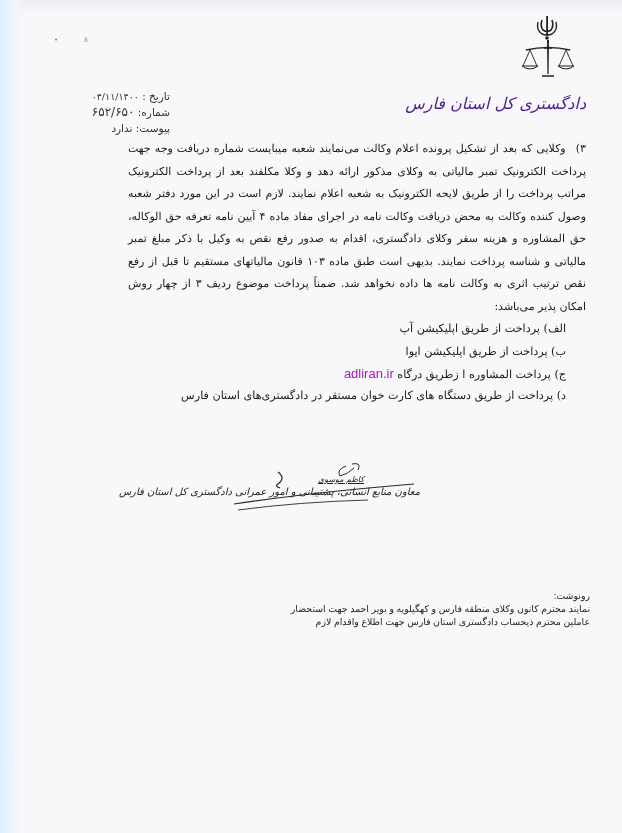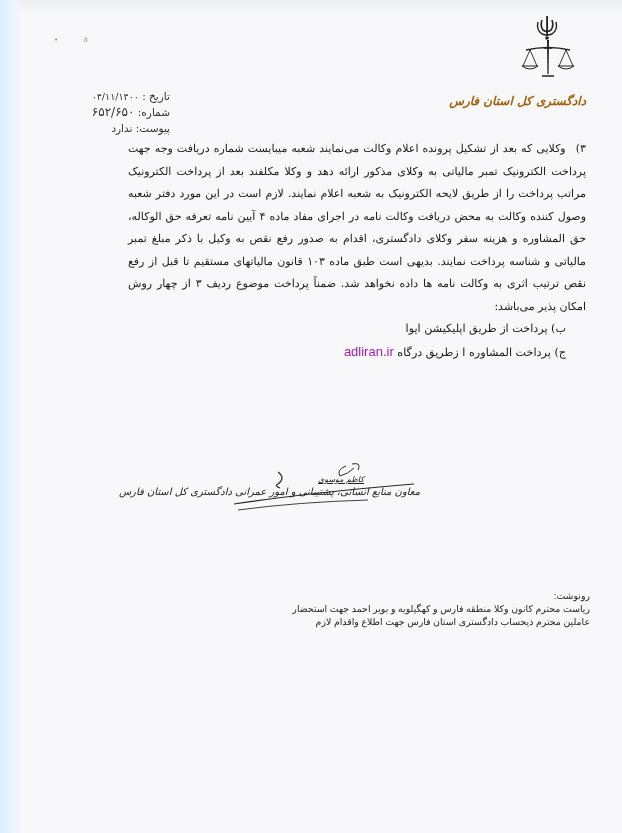--- a/index.html
+++ b/index.html
@@ -20,23 +20,22 @@
     .top-shadow {
       position: absolute; left: 20px; top: 0; width: 602px; height: 14px;
       background: linear-gradient(to bottom, #eceef2, rgba(248,247,250,0));
     }
     .speck { position: absolute; font-size: 7px; color: #888; }
 
     
     .emblem { position: absolute; left: 518px; top: 14px; width: 60px; height: 70px; }
     .org-name {
       position: absolute; right: 36px; top: 94px; direction: rtl;
-      font-family: "DejaVu Serif", serif; font-style: italic; font-size: 12px; color: #a16207;
+      font-family: "DejaVu Serif", serif; font-style: italic; font-size: 16px; color: #4c1d95;
       letter-spacing: -0.3px;
-      font-weight: bold;
     }
 
     
     .meta { position: absolute; left: 60px; top: 70px; width: 110px; direction: rtl; margin-top: 18px; }
     .meta-row { height: 16px; line-height: 16px; font-size: 10.5px; color: #333; white-space: nowrap; }
     .meta-row .val { font-size: 9.5px; }
     .meta-row.num .val { font-size: 12px; }
 
     
     .body-text {
@@ -121,37 +120,43 @@
   </div>
 </div>
 
 <div class="body-text">
   <span class="para-num">۳)</span>
   <span>وکلایی که بعد از تشکیل پرونده اعلام وکالت می‌نمایند شعبه میبایست شماره دریافت وجه جهت پرداخت الکترونیک تمبر مالیاتی به وکلای مذکور ارائه دهد و وکلا مکلفند بعد از پرداخت الکترونیک مراتب پرداخت را از طریق لایحه الکترونیک به شعبه اعلام نمایند. لازم است در این مورد دفتر شعبه وصول کننده وکالت به محض دریافت وکالت نامه در اجرای مفاد ماده ۴ آیین نامه تعرفه حق الوکاله، حق المشاوره و هزینه سفر وکلای دادگستری، اقدام به صدور رفع نقص به وکیل با ذکر مبلغ تمبر مالیاتی و شناسه پرداخت نمایند. بدیهی است طبق ماده ۱۰۳ قانون مالیاتهای مستقیم تا قبل از رفع نقص ترتیب اثری به وکالت نامه ها داده نخواهد شد. ضمناً پرداخت موضوع ردیف ۳ از چهار روش امکان پذیر می‌باشد:</span>
 </div>
 
 <div class="list">
   <div class="list-item">
+    <span>الف) پرداخت از طریق اپلیکیشن آپ</span>
+  </div>
+  <div class="list-item">
     <span>ب) پرداخت از طریق اپلیکیشن ایوا</span>
   </div>
   <div class="list-item">
     <span>ج) پرداخت المشاوره ا زطریق درگاه</span>
     <span class="latin">adliran.ir</span>
+  </div>
+  <div class="list-item last">
+    <span>د) پرداخت از طریق دستگاه های کارت خوان مستقر در دادگستری‌های استان فارس</span>
   </div>
 </div>
 
 <div class="signature">
   <svg width="190" height="60" viewBox="0 0 190 60">
     <path d="M6 44 Q60 36 120 30 Q150 27 186 24" fill="none" stroke="#2a2a2a" stroke-width="1.2"></path>
     <path d="M10 50 Q70 42 140 40" fill="none" stroke="#2a2a2a" stroke-width="0.9"></path>
     <path d="M118 6 Q108 10 112 16 Q120 14 126 8" fill="none" stroke="#2a2a2a" stroke-width="1"></path>
     <path d="M124 4 Q134 2 130 10" fill="none" stroke="#2a2a2a" stroke-width="1"></path>
     <path d="M50 12 Q58 18 50 24 Q46 26 52 28" fill="none" stroke="#2a2a2a" stroke-width="1.2"></path>
   </svg>
 </div>
 <div class="sig-name">کاظم موسوی</div>
 <div class="sig-caption">معاون منابع انسانی، پشتیبانی و امور عمرانی دادگستری کل استان فارس</div>
 
 <div class="copies">
   <div class="copies-row">رونوشت:</div>
-  <div class="copies-row">ریاست محترم کانون وکلا منطقه فارس و کهگیلویه و بویر احمد جهت استحضار</div>
+  <div class="copies-row">نمایند محترم کانون وکلای منطقه فارس و کهگیلویه و بویر احمد جهت استحضار</div>
   <div class="copies-row">عاملین محترم ذیحساب دادگستری استان فارس جهت اطلاع واقدام لازم</div>
 </div>
 
 </body></html>

